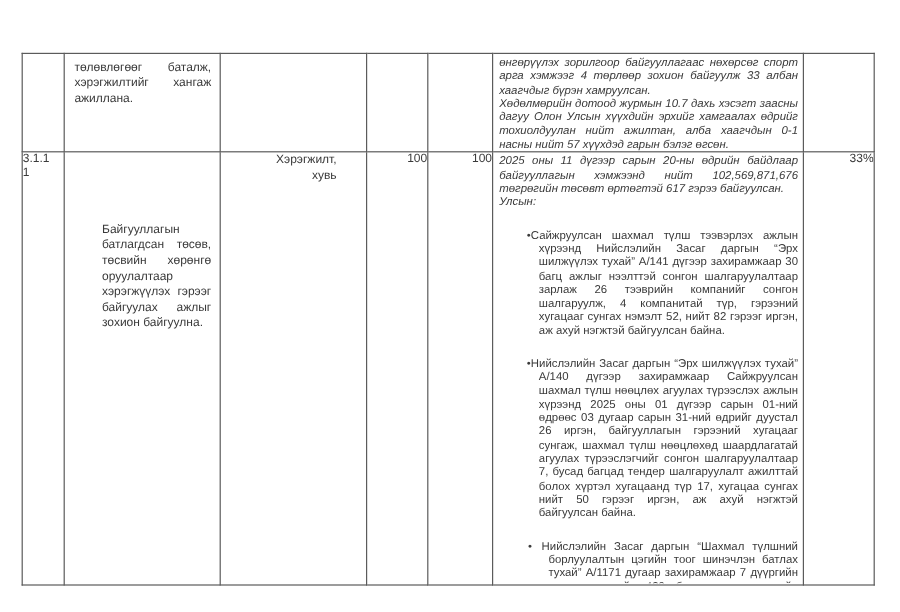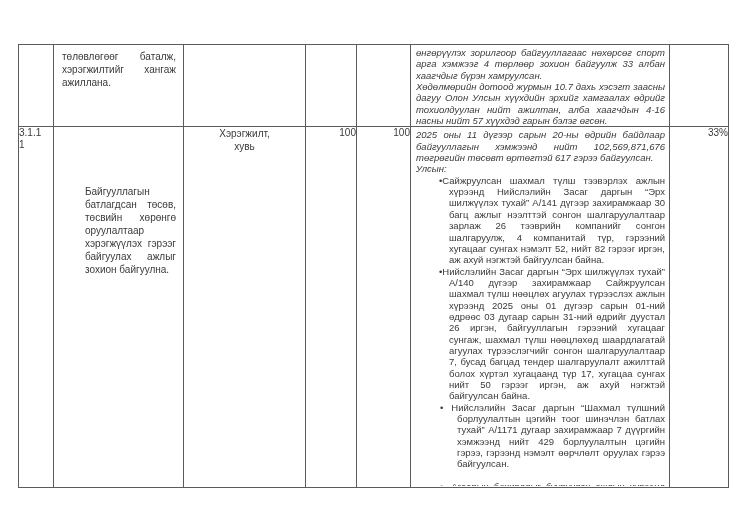--- a/index.html
+++ b/index.html
@@ -44,21 +44,21 @@
   }
   td.c-task .task-text {
     padding: 5px 7px 0 8px;
     text-align: justify;
   }
   tr.r2 td.c-task .task-text {
     padding-top: 58px;
     margin-left: 23px;
   }
   td.c-measure {
-    text-align: center;
+    text-align: right;
     vertical-align: middle;
     font-size: 10px;
     line-height: 13px;
   }
   td.c-measure .measure-text {
     max-width: 72px;
     margin: 0 auto;
   }
   td.c-num, td.c-pct {
     text-align: right;
@@ -76,20 +76,21 @@
   tr.r2 td.c-perf .perf-wrap {
     height: 357px;
     overflow: hidden;
   }
   .perf-wrap p { margin: 0; font-style: italic; }
   .uund { text-align: left; }
   .b {
     text-align: justify;
     padding-left: 33px;
     text-indent: -10px;
+    margin-top: 16px;
   }
   .b::before { content: "\2022"; }
   .b.loose {
     padding-left: 41px;
     text-indent: -17px;
   }
   .b.loose::before { content: "\2022"; margin-right: 8px; }
   .gap-top { margin-top: 11px; }
 </style>
 </head>
@@ -111,21 +112,21 @@
         <td class="c-id"></td>
         <td class="c-task">
           <div class="task-text">төлөвлөгөөг баталж, хэрэгжилтийг хангаж ажиллана.</div>
         </td>
         <td class="c-measure"></td>
         <td class="c-num"></td>
         <td class="c-num"></td>
         <td class="c-perf">
           <div class="perf-wrap">
             <p>өнгөрүүлэх зорилгоор байгууллагаас нөхөрсөг спорт арга хэмжээг 4 төрлөөр зохион байгуулж 33 албан хаагчдыг бүрэн хамруулсан.</p>
-            <p>Хөдөлмөрийн дотоод журмын 10.7 дахь хэсэгт заасны дагуу Олон Улсын хүүхдийн эрхийг хамгаалах өдрийг тохиолдуулан нийт ажилтан, алба хаагчдын 4-16 насны нийт 57 хүүхдэд гарын бэлэг өгсөн.</p>
+            <p>Хөдөлмөрийн дотоод журмын 10.7 дахь хэсэгт заасны дагуу Олон Улсын хүүхдийн эрхийг хамгаалах өдрийг тохиолдуулан нийт ажилтан, алба хаагчдын 0-1 насны нийт 57 хүүхдэд гарын бэлэг өгсөн.</p>
           </div>
         </td>
         <td class="c-pct"></td>
       </tr>
       <tr class="r2">
         <td class="c-id">
           <div>3.1.1</div>
           <div>1</div>
         </td>
         <td class="c-task">

